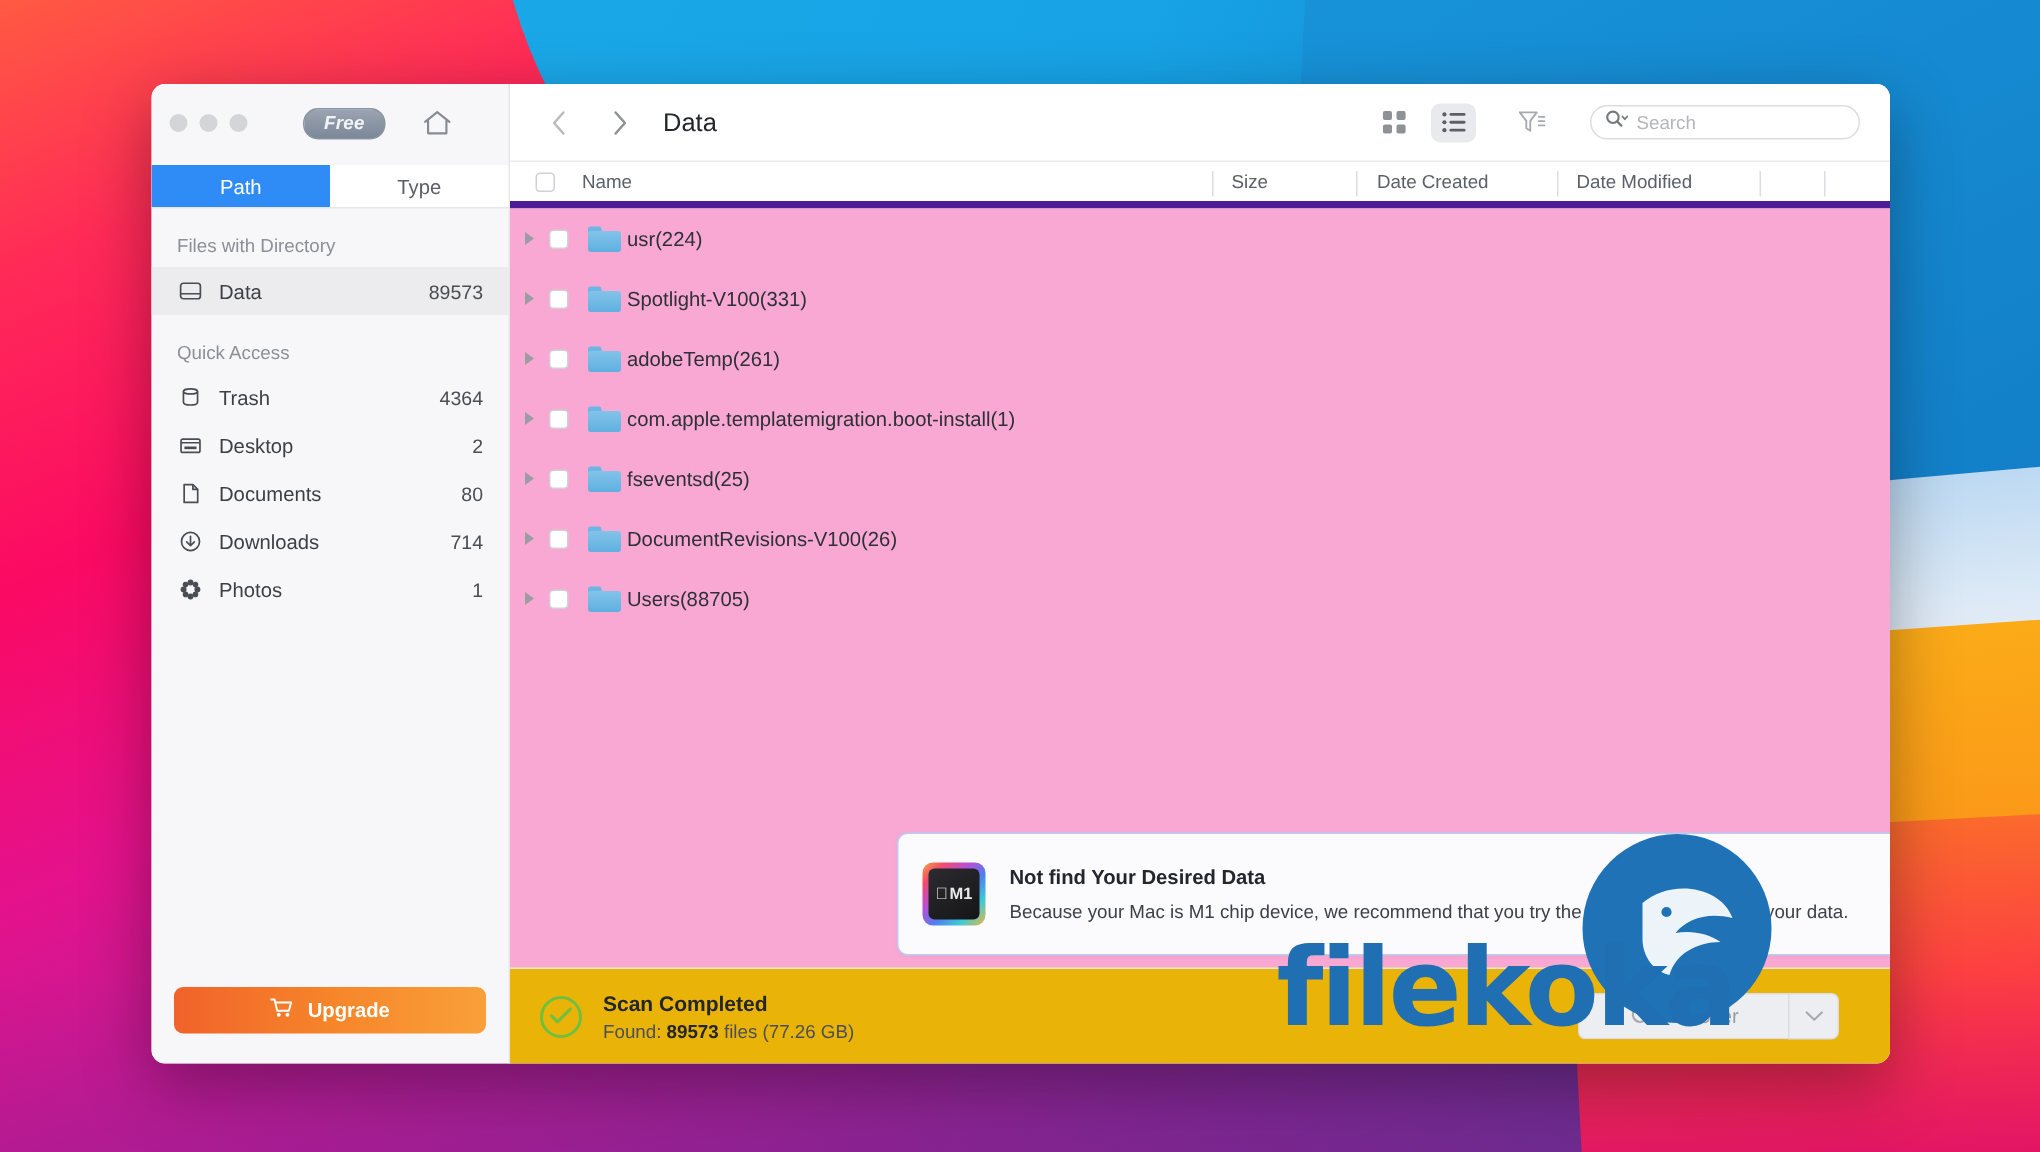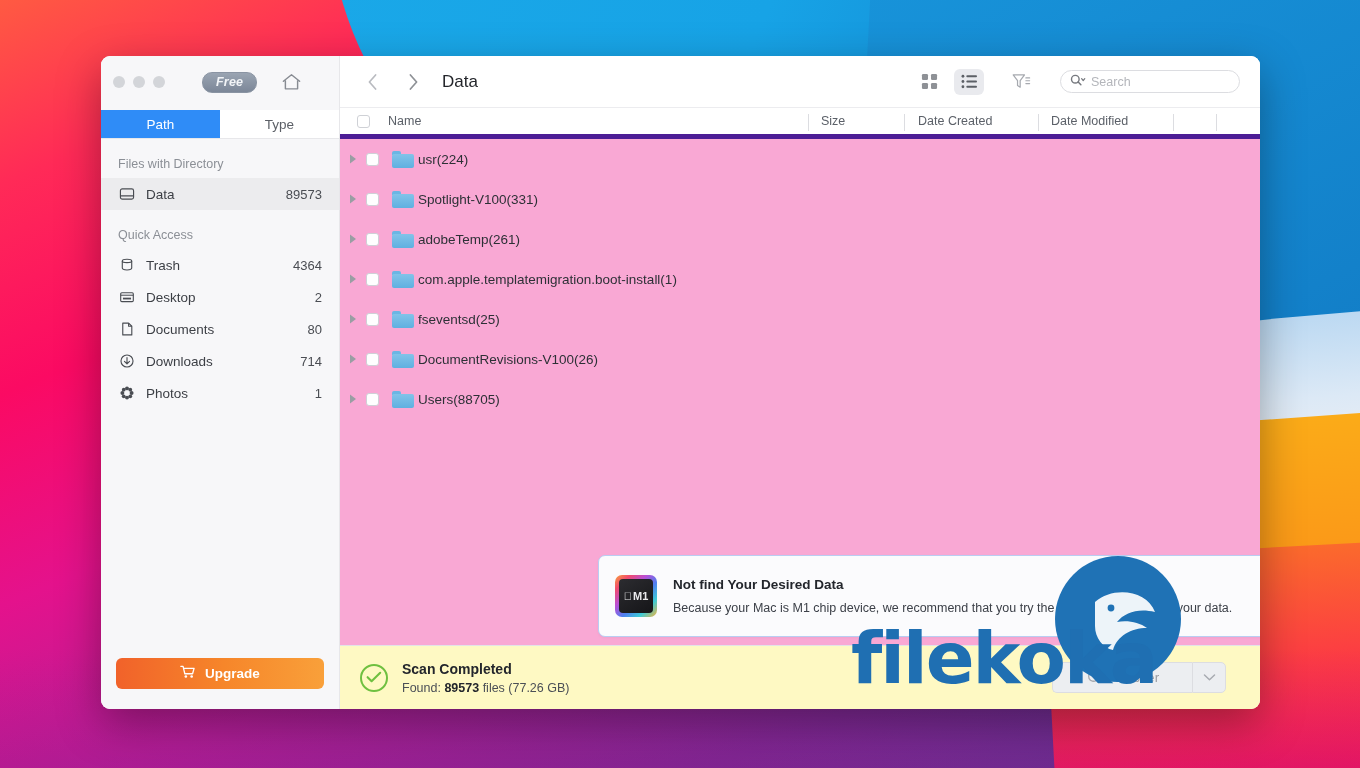--- a/index.html
+++ b/index.html
@@ -232,21 +232,21 @@
     color: #e9e9ec; font-size: 11px; font-weight: bold;
     display: flex; align-items: center; justify-content: center; gap: 1px;
   }
   .promo-text { margin-left: 16px; flex: 1; }
   .promo-title { font-size: 13.5px; font-weight: bold; color: #23262c; }
   .promo-sub { font-size: 12.5px; color: #3c4048; margin-top: 9px; }
 
   
   #statusbar {
     height: 64px; border-top: 1px solid #e3e3e7;
-    background: #fef9c3;
+    background: #eab308;
     display: flex; align-items: center; padding: 0 34px 0 20px;
     gap: 14px;
   }
   .check-circle {
     width: 28px; height: 28px; border-radius: 50%;
     border: 2px solid #6fc040; display: flex; align-items: center; justify-content: center;
     flex-shrink: 0;
   }
   .st-texts { display: flex; flex-direction: column; gap: 4px; }
   .st-title { font-size: 14px; font-weight: bold; color: #23262c; }

